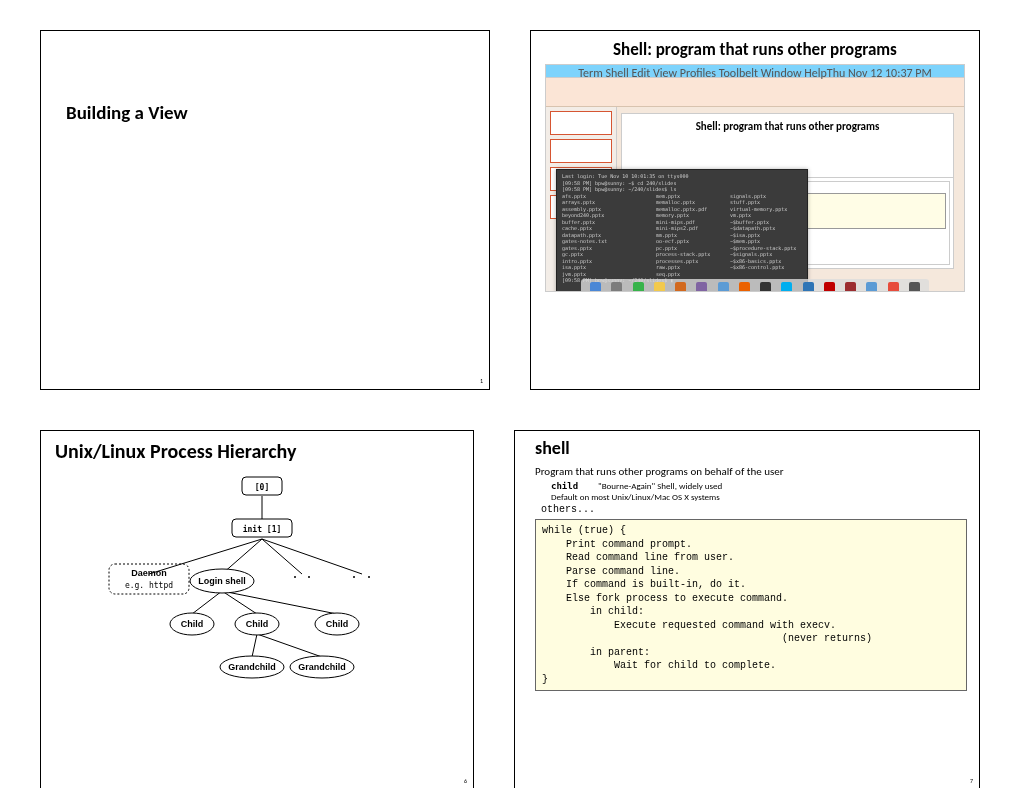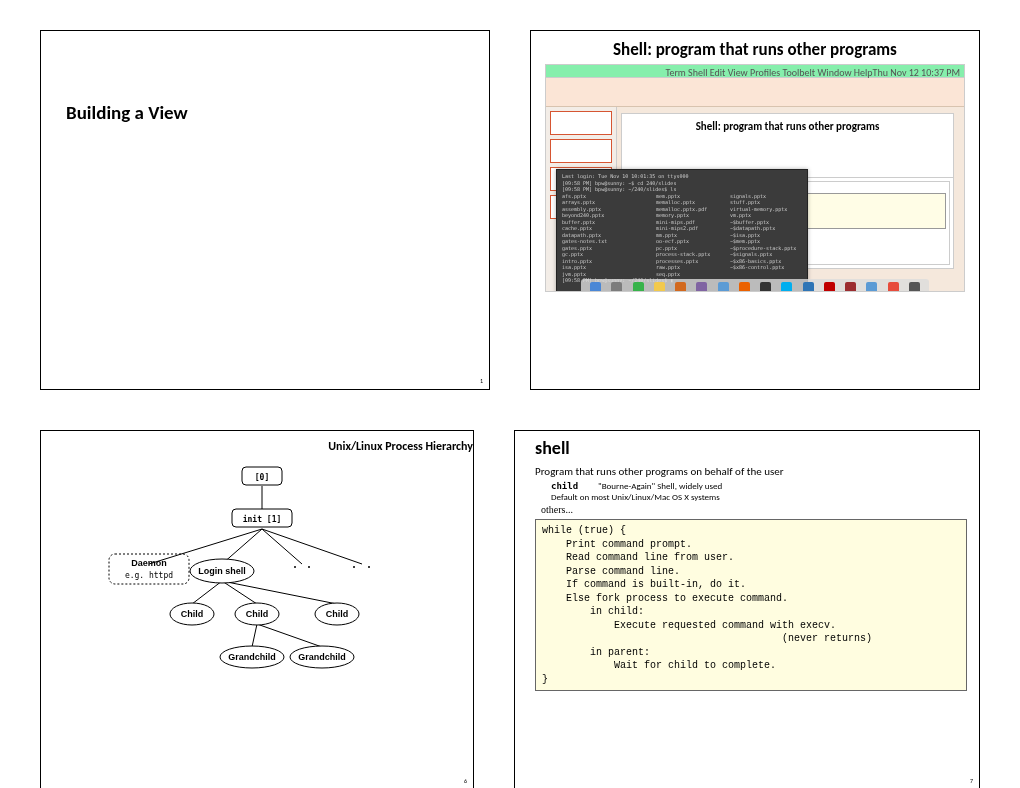--- a/index.html
+++ b/index.html
@@ -56,28 +56,28 @@
   .s2 .screenshot {
     margin: 0 14px 8px 14px;
     height: 226px;
     background: #f5e8dc;
     border: 1px solid #ccc;
     position: relative;
     font-size: 7px;
     overflow: hidden;
   }
   .s2 .menubar {
-    background: #86efac;
+    background: #7dd3fc;
     height: 10px;
     border-bottom: 1px solid #ccc;
-    font-size: 10px;
+    font-size: 12px;
     padding: 1px 4px;
     color: #555;
     display: flex;
-    justify-content: flex-end;
+    justify-content: center;
   }
   .s2 .ribbon {
     background: #fbe5d6;
     height: 28px;
     border-bottom: 1px solid #d8c3af;
   }
   .s2 .ppt-body { position: relative; height: 188px; }
   .s2 .sidebar {
     position: absolute; left: 0; top: 0; width: 70px; height: 188px;
     background: #f3ede7;
@@ -132,40 +132,39 @@
     border-radius: 3px 3px 0 0;
     display: flex; align-items: center; justify-content: space-around;
     padding: 0 4px;
   }
   .s2 .dock-i {
     width: 11px; height: 11px; border-radius: 2px;
   }
   
   .s3 .title {
     font-weight: bold;
-    font-size: 12px;
+    font-size: 20px;
     padding: 8px 0 6px 14px;
-    text-align: right;
   }
   .s3 svg { display:block; margin: 0 auto; }
   .s3 .node-oval { fill:#fff; stroke:#000; stroke-width:1;}
   .s3 .node-text { font: 9px Arial, sans-serif; text-anchor: middle; }
   .s3 .node-text.small { font: bold 8px monospace; }
   .s3 .edge { stroke:#000; stroke-width:1; fill:none;}
   .s3 .daemon-box { fill:none; stroke:#000; stroke-dasharray:2 2;}
   .s3 .daemon-t { font: bold 9px Arial; text-anchor: middle;}
   .s3 .daemon-s { font: 8px monospace; text-anchor: middle;}
   
   .s4 { padding: 6px 12px 12px 20px; box-sizing: border-box; }
   .s4 .title { font-weight: bold; font-size: 18px; }
   .s4 .sub { font-weight: normal; font-size: 11px; margin: 6px 0 2px 0;}
   .s4 dl { margin: 0 0 2px 16px; font-size: 9px;}
   .s4 dt { font-family: monospace; font-weight: bold; display:inline; margin-right: 20px;}
   .s4 dd { display: inline; margin:0;}
-  .s4 .others { font-family: Liberation Serif, serif; font-size: 10px; margin-left:6px;}
+  .s4 .others { font-family: Liberation Mono, monospace; font-size: 10px; margin-left:6px;}
   .s4 .codebox {
     background: #fffde0;
     border: 1px solid #666;
     font-family: "Courier New", monospace;
     font-size: 10px;
     line-height: 1.35;
     padding: 4px 6px;
     margin-top: 4px;
     white-space: pre;
   }

